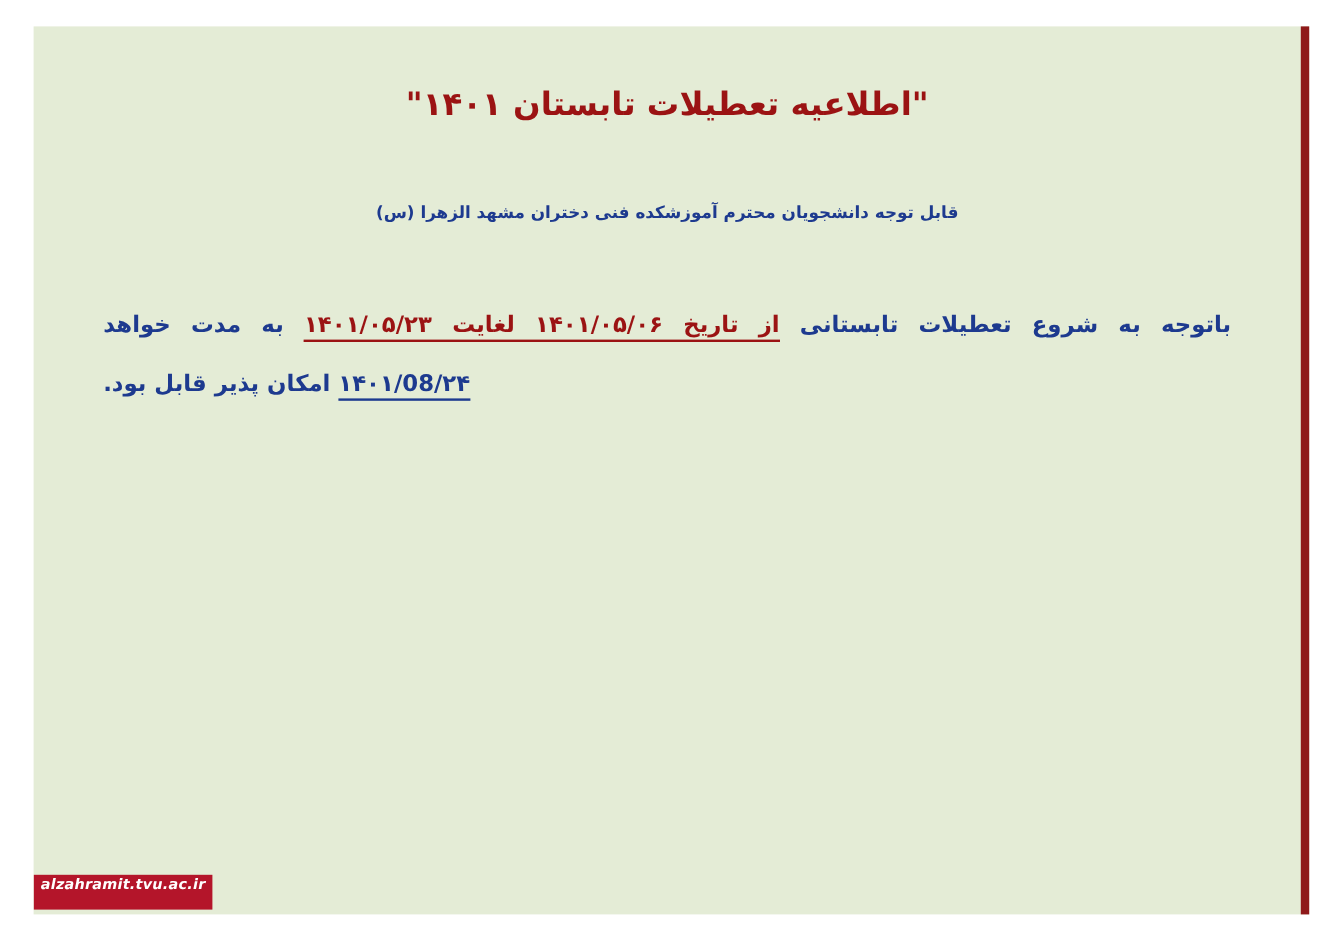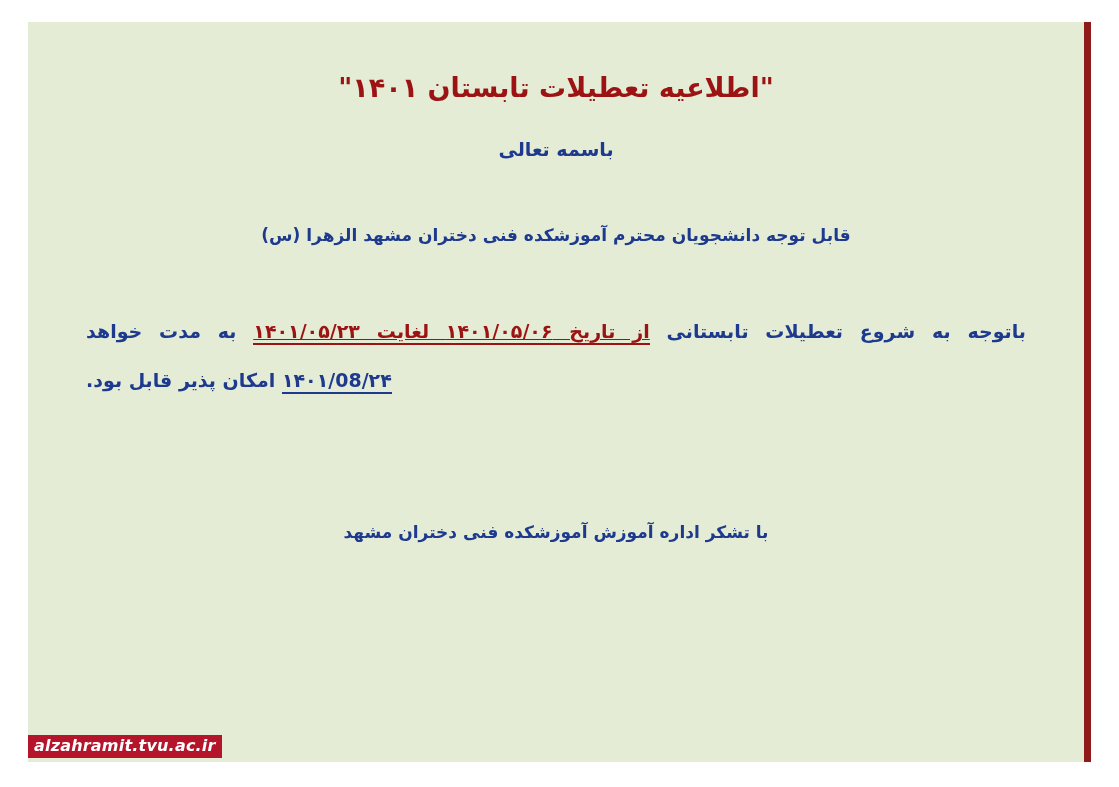--- a/index.html
+++ b/index.html
@@ -44,21 +44,21 @@
     margin: 18px 0 0 0;
     line-height: 1.3;
   }
   .basmeh {
     font-size: 19px;
     font-weight: bold;
     color: #1d3a8f;
     margin: 33px 0 0 0;
   }
   .addressee {
-    font-size: 17px;
+    font-size: 14px;
     font-weight: bold;
     color: #1d3a8f;
     margin: 62px 0 0 0;
     line-height: 1.6;
   }
   .body-block {
     margin: 58px 0 0 0;
     text-align: justify;
     text-align-last: justify;
     direction: rtl;
@@ -77,72 +77,69 @@
   }
   .u-date {
     color: #1d3a8f;
     border-bottom: 2px solid #1d3a8f;
     padding-bottom: 1px;
   }
   .red-u {
     color: #9b1313;
     border-bottom: 2px solid #9b1313;
     padding-bottom: 1px;
-    text-decoration: underline;
   }
   .signoff {
     font-size: 17px;
     font-weight: bold;
     color: #1d3a8f;
     margin: 118px 0 0 0;
     text-align: center;
   }
   .watermark {
     position: absolute;
     left: 0px;
     bottom: 4px;
     background: #b4152a;
     color: #ffffff;
-    font-size: 16px;
+    font-size: 12px;
     font-style: italic;
     font-weight: bold;
-    padding: 2px 6px 3px 6px;
+    padding: 2px 6px 14px 6px;
     direction: ltr;
     letter-spacing: 0.2px;
     line-height: 1.1;
   }
 </style>
 </head>
 <body>
 
 <div class="page">
   <div class="notice-card">
     <div class="inner">
 
       <div class="doc-title">"اطلاعیه تعطیلات تابستان ۱۴۰۱"</div>
 
-      <div class="basmeh">باسمه تعالی</div>
 
       <div class="addressee">قابل توجه دانشجویان محترم آموزشکده فنی دختران مشهد الزهرا (س)</div>
 
       <div class="body-block">
 
         <div class="body-line">
           <span>باتوجه به شروع تعطیلات تابستانی</span>
           <span class="red-u">از تاریخ ۱۴۰۱/۰۵/۰۶ لغایت ۱۴۰۱/۰۵/۲۳</span>
           <span>به مدت خواهد</span>
         </div>
 
 
         <div class="body-line last">
           <span class="u-date">۱۴۰۱/08/۲۴</span>
           <span>امکان پذیر قابل بود.</span>
         </div>
 
       </div>
 
-      <div class="signoff">با تشکر اداره آموزش آموزشکده فنی دختران مشهد</div>
 
     </div>
 
     <div class="watermark">alzahramit.tvu.ac.ir</div>
   </div>
 </div>
 
 </body></html>

